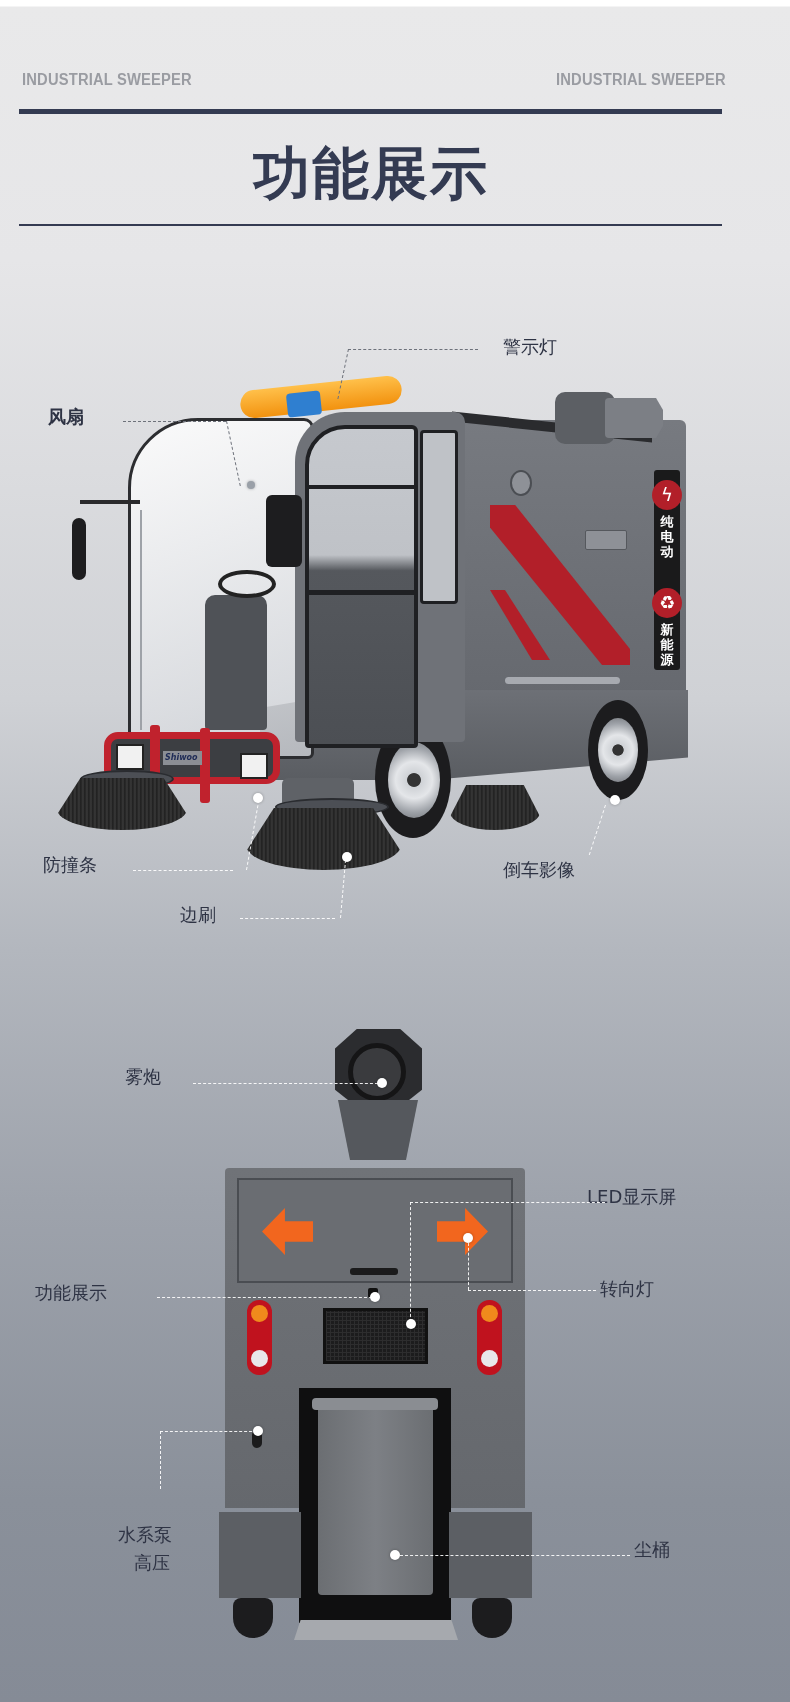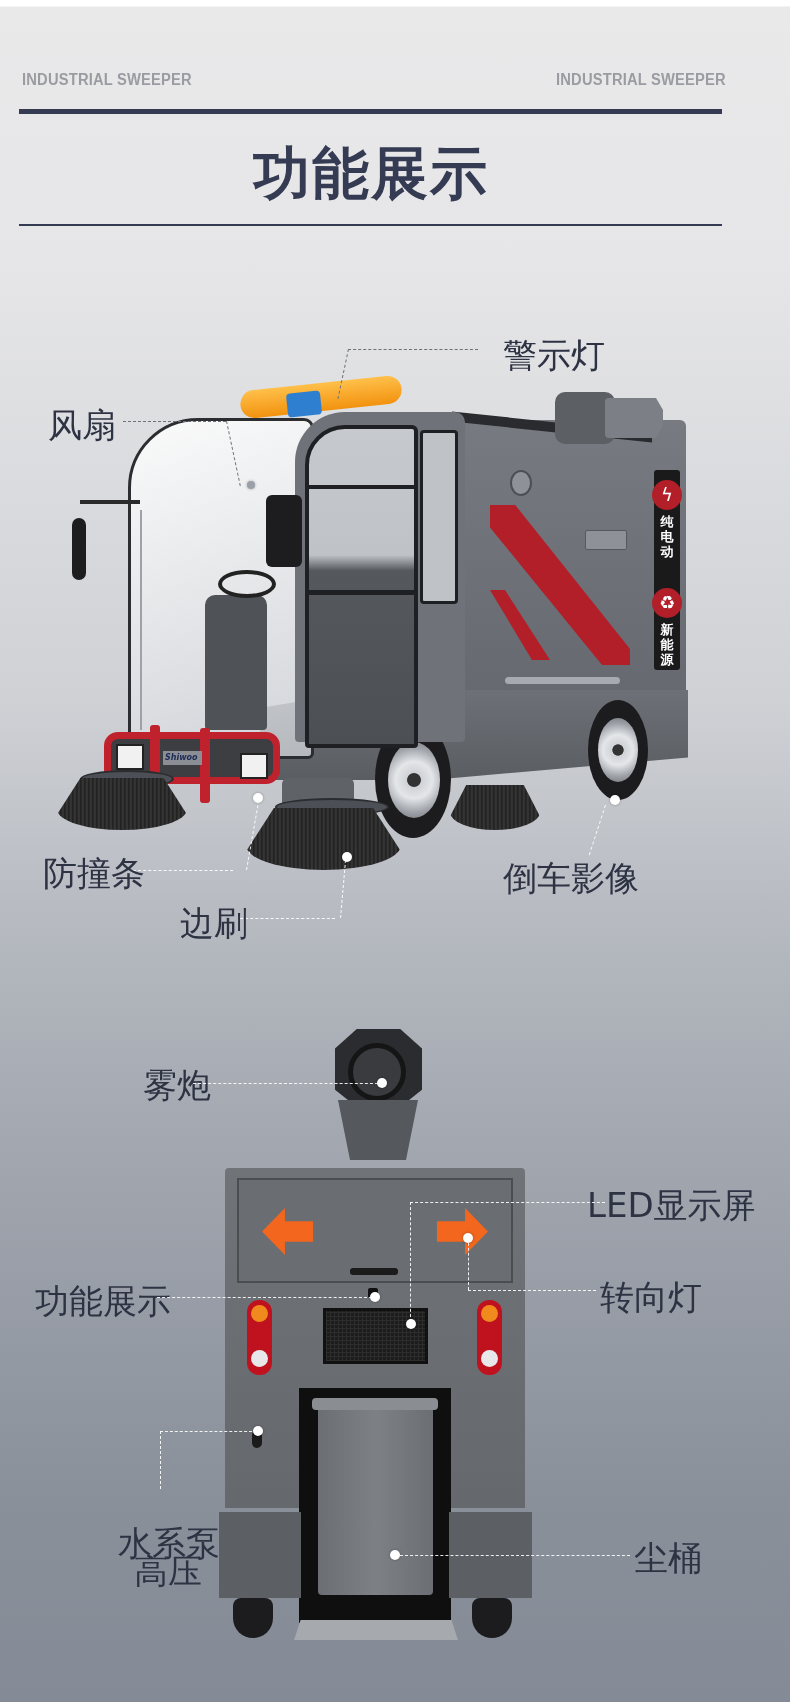--- a/index.html
+++ b/index.html
@@ -3,21 +3,21 @@
 <meta charset="utf-8">
 <style>
   html,body{margin:0;padding:0;}
   body{width:790px;height:1702px;overflow:hidden;font-family:"DejaVu Sans","Liberation Sans",sans-serif;}
   .page{position:relative;width:790px;height:1702px;overflow:hidden;
     background:linear-gradient(180deg,#ffffff 0px,#ffffff 6px,#e9e9ea 7px,#e6e6e8 260px,#cfd1d5 700px,#b3b7be 950px,#9ea3ac 1200px,#8a909a 1500px,#858b96 1702px);}
   .eng{position:absolute;top:71px;font-size:16px;font-weight:bold;color:#9a9ca2;letter-spacing:0.2px;font-family:"Liberation Sans",sans-serif;transform:scaleX(0.92);transform-origin:left top;}
   .line-thick{position:absolute;left:19px;top:109px;width:703px;height:5px;background:#343b52;}
   .line-thin{position:absolute;left:19px;top:224px;width:703px;height:2px;background:#343b52;}
   .title{position:absolute;left:0;width:742px;top:136px;text-align:center;font-size:57px;font-weight:bold;color:#343b52;letter-spacing:2px;}
-  .lbl{position:absolute;font-size:34px;color:#2e3344;white-space:nowrap;line-height:1;}
+  .lbl{position:absolute;font-size:18px;color:#2e3344;white-space:nowrap;line-height:1;}
   .lead{position:absolute;border-top:1.5px dashed rgba(255,255,255,0.9);height:0;}
   .leadv{position:absolute;border-left:1.5px dashed rgba(255,255,255,0.9);width:0;}
   .leaddark{border-color:#6d717a !important;}
   .dot{position:absolute;width:10px;height:10px;border-radius:50%;background:#fff;box-shadow:0 0 3px rgba(0,0,0,0.3);}
   
   .veh{position:absolute;}
   .brush{position:absolute;border-radius:0 0 50% 50%/0 0 40% 40%;background:repeating-linear-gradient(90deg,#222 0,#3a3a3a 2px,#1b1b1b 4px);clip-path:polygon(18% 0,82% 0,100% 70%,90% 100%,10% 100%,0 70%);}
   .brush-hub{position:absolute;height:14px;border-radius:50%;background:#4c4f55;border:2px solid #2a2c30;}
   .wheel{position:absolute;border-radius:50%;background:#1c1c1e;}
   .rim{position:absolute;border-radius:50%;background:radial-gradient(circle,#333 0,#333 14%,#cfd2d6 16%,#e4e6e9 40%,#9ea2a8 70%,#6a6d72 100%);}
@@ -95,21 +95,21 @@
     <div class="brush" style="left:246px;top:808px;width:155px;height:62px;"></div>
   </div>
 
   <div class="lead leaddark" style="left:348px;top:349px;width:130px;"></div>
   <div class="leadv leaddark" style="left:348px;top:349px;height:50px;transform:skewX(-12deg);transform-origin:top;"></div>
   <div class="lbl" style="left:503px;top:338px;">警示灯</div>
 
   <div class="lead leaddark" style="left:123px;top:421px;width:103px;"></div>
   <div class="leadv leaddark" style="left:226px;top:421px;height:65px;transform:skewX(12deg);transform-origin:top;"></div>
   <div class="dot" style="left:247px;top:481px;width:8px;height:8px;background:#9aa0a8;"></div>
-  <div class="lbl" style="left:48px;top:408px;">风扇</div>
+  <div class="lbl" style="left:48px;top:408px;font-weight:bold;">风扇</div>
 
   <div class="lead" style="left:133px;top:870px;width:100px;"></div>
   <div class="leadv" style="left:246px;top:800px;height:70px;transform:skewX(-10deg);transform-origin:bottom;"></div>
   <div class="dot" style="left:253px;top:793px;"></div>
   <div class="lbl" style="left:43px;top:856px;">防撞条</div>
 
   <div class="lead" style="left:240px;top:918px;width:95px;"></div>
   <div class="leadv" style="left:340px;top:860px;height:58px;transform:skewX(-5deg);transform-origin:bottom;"></div>
   <div class="dot" style="left:342px;top:852px;"></div>
   <div class="lbl" style="left:180px;top:906px;">边刷</div>
@@ -145,21 +145,21 @@
     <div class="veh" style="left:312px;top:1398px;width:126px;height:12px;background:#8a8d92;border-radius:4px;"></div>
 
     <div class="veh" style="left:219px;top:1512px;width:82px;height:86px;background:#5c5f64;"></div>
     <div class="veh" style="left:449px;top:1512px;width:83px;height:86px;background:#5c5f64;"></div>
     <div class="wheel" style="left:233px;top:1598px;width:40px;height:40px;border-radius:8px 8px 20px 20px;"></div>
     <div class="wheel" style="left:472px;top:1598px;width:40px;height:40px;border-radius:8px 8px 20px 20px;"></div>
     <div class="veh" style="left:294px;top:1620px;width:164px;height:20px;background:#a6a9ae;clip-path:polygon(4% 0,96% 0,100% 100%,0 100%);"></div>
     <div class="veh" style="left:252px;top:1430px;width:10px;height:18px;background:#1b1b1c;border-radius:5px;"></div>
   </div>
 
-  <div class="lbl" style="left:143px;top:1068px;">雾炮</div>
+  <div class="lbl" style="left:125px;top:1068px;">雾炮</div>
   <div class="lead" style="left:193px;top:1083px;width:185px;"></div>
   <div class="dot" style="left:377px;top:1078px;"></div>
 
   <div class="lbl" style="left:587px;top:1188px;">LED显示屏</div>
   <div class="lead" style="left:410px;top:1202px;width:195px;"></div>
   <div class="leadv" style="left:410px;top:1202px;height:120px;"></div>
   <div class="dot" style="left:406px;top:1319px;"></div>
 
   <div class="lbl" style="left:35px;top:1284px;">功能展示</div>
   <div class="lead" style="left:157px;top:1297px;width:215px;"></div>

